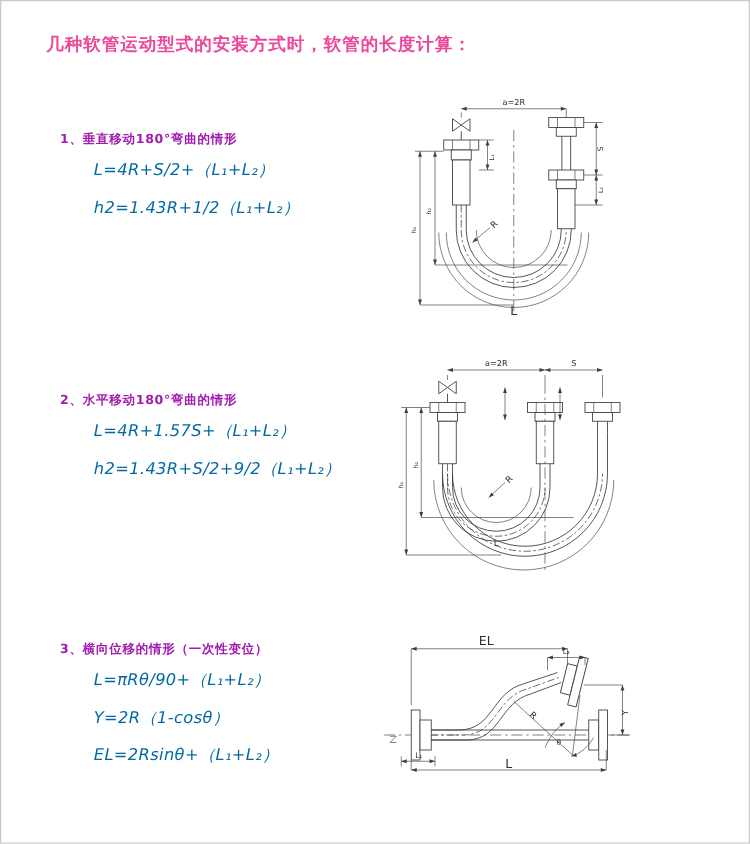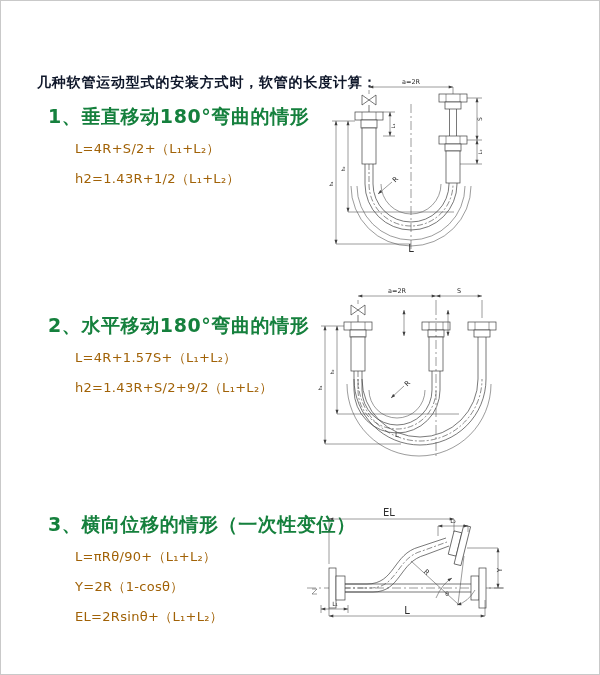--- a/index.html
+++ b/index.html
@@ -3,26 +3,26 @@
 <meta charset="utf-8">
 <style>
   html,body{margin:0;padding:0;background:#f2f2f2;}
   .page{
     position:relative;width:600px;height:675px;margin:0 auto;
     background:#ffffff;border:1px solid #c9c9c9;box-sizing:border-box;
     font-family:"DejaVu Sans","Liberation Sans",sans-serif;color:#1b1b1b;overflow:hidden;
   }
   .title{
     position:absolute;left:36px;top:26px;font-size:14px;font-weight:600;
-    letter-spacing:0.8px;color:#0f172a;white-space:nowrap;margin-top:47px;
+    letter-spacing:0.8px;color:#ec4899;white-space:nowrap;
   }
   .section{position:absolute;left:47px;}
-  .heading{font-size:19px;font-weight:600;letter-spacing:0.6px;color:#15803d;white-space:nowrap;}
+  .heading{font-size:10px;font-weight:600;letter-spacing:0.6px;color:#a21caf;white-space:nowrap;}
   .formulas{margin-left:27px;margin-top:4px;}
-  .formula{font-size:13px;line-height:30px;letter-spacing:0.3px;color:#a16207;white-space:nowrap;}
+  .formula{font-size:13px;line-height:30px;letter-spacing:0.3px;color:#0369a1;white-space:nowrap;font-style:italic;}
   .diag{position:absolute;}
   svg{display:block;}
   svg text{fill:#2e2e2e;font-family:"DejaVu Sans","Liberation Sans",sans-serif;}
   .ln{stroke:#3f3f3f;stroke-width:0.7;fill:none;}
   .thin{stroke:#4a4a4a;stroke-width:0.55;fill:none;}
   .cl{stroke:#4a4a4a;stroke-width:0.55;fill:none;stroke-dasharray:9 3 2 3;}
   .hd{stroke:#3f3f3f;stroke-width:0.6;fill:none;stroke-dasharray:6 2 2 2;}
   .fl{fill:#ffffff;stroke:#3f3f3f;stroke-width:0.7;}
 </style>
 </head>

